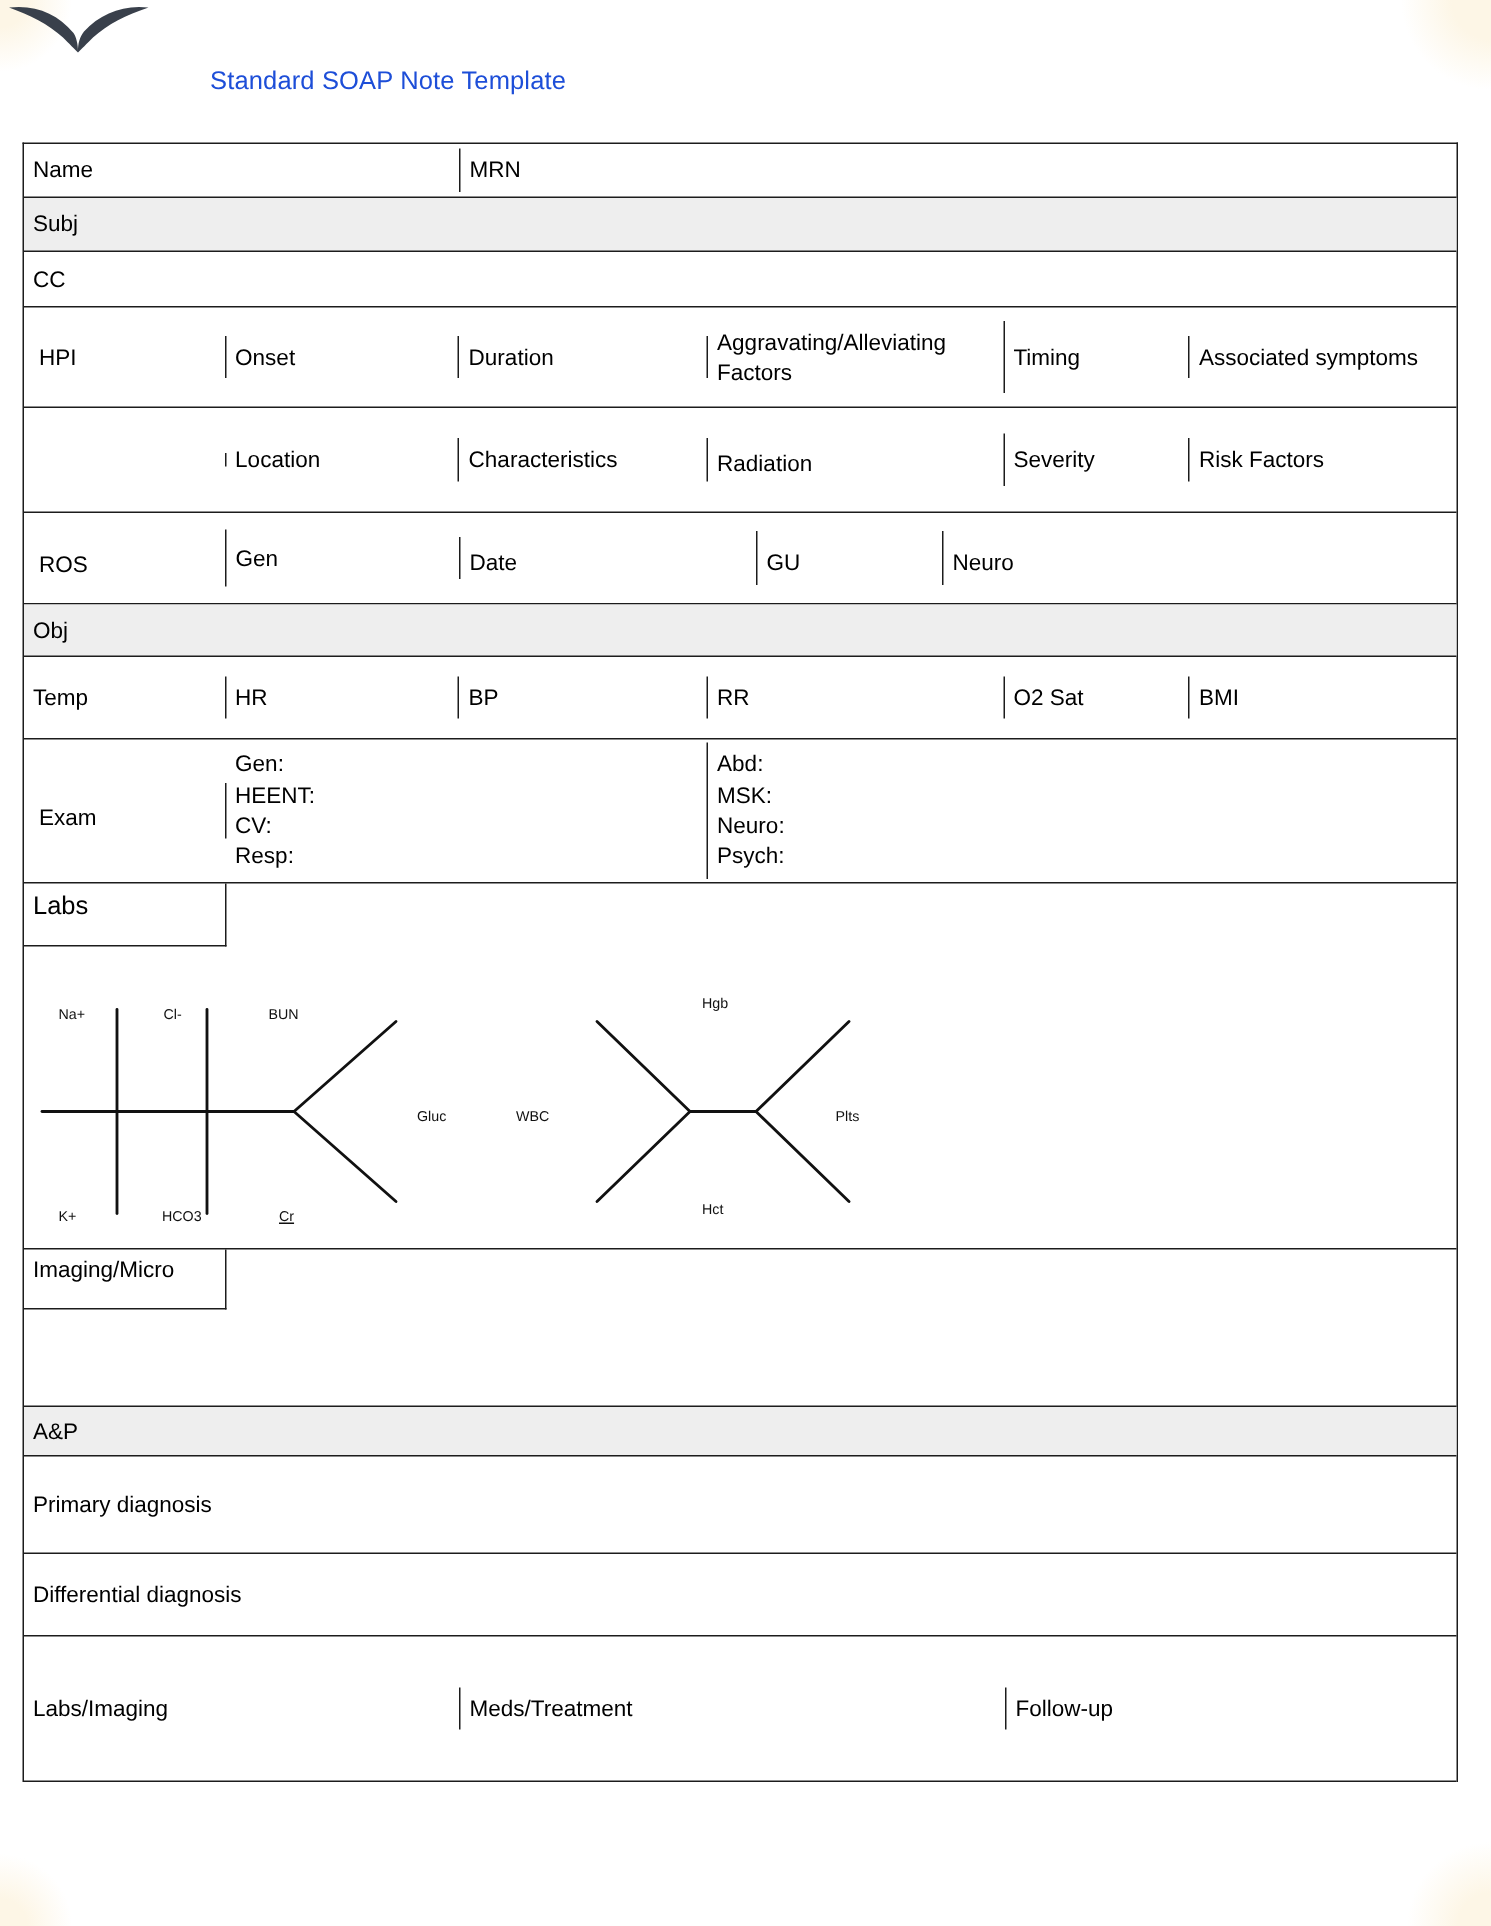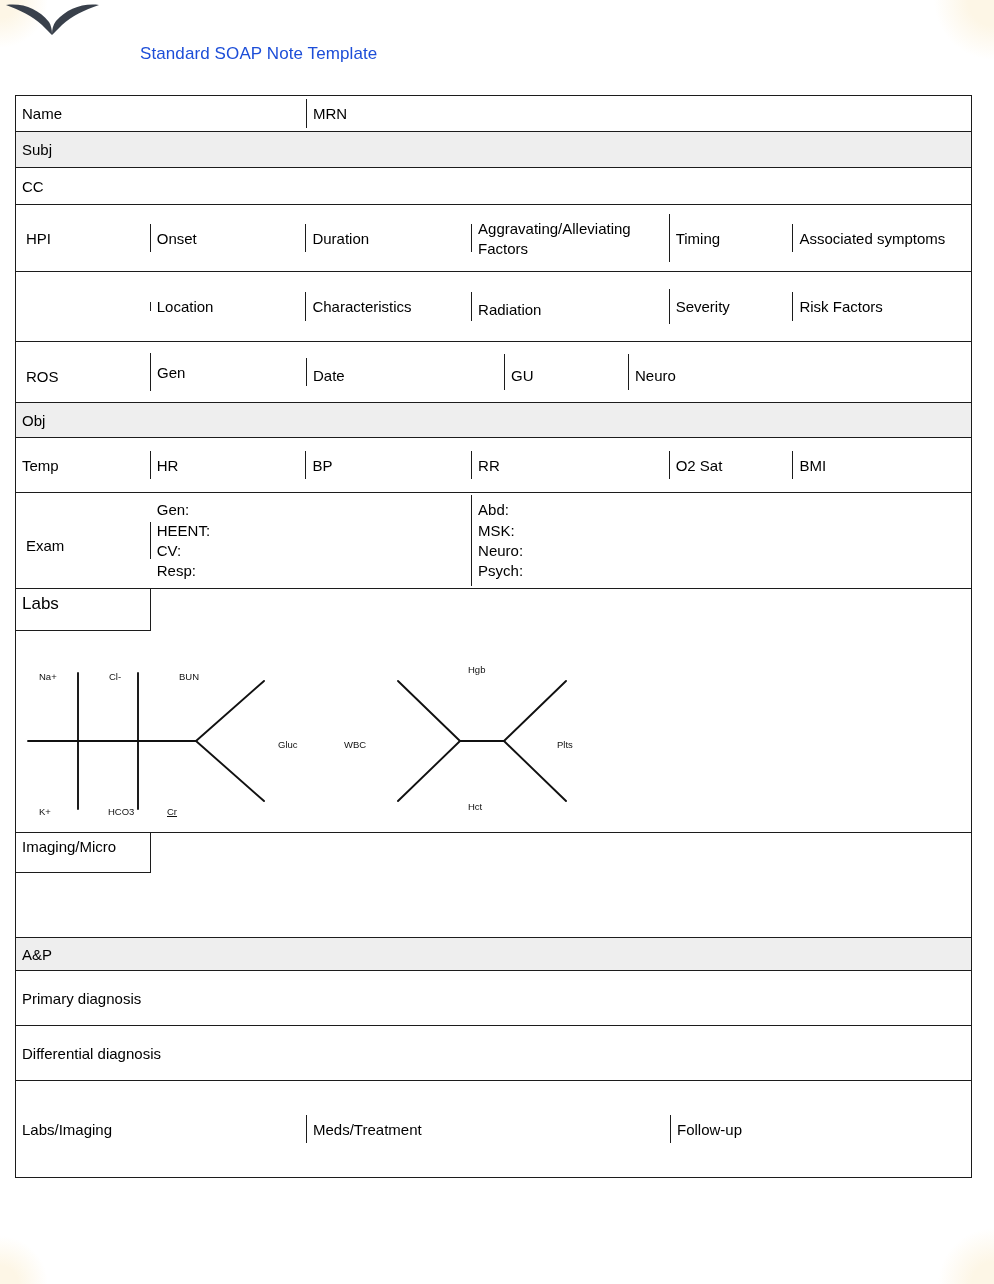--- a/index.html
+++ b/index.html
@@ -91,21 +91,21 @@
   .h-subj   { height: 36px; }
   .h-cc     { height: 37px; }
   .h-hpi    { height: 67px; }
   .h-hpi2   { height: 70px; }
   .h-ros    { height: 61px; }
   .h-ros2   { height: 52px; }
   .h-obj    { height: 35px; }
   .h-vitals { height: 55px; }
   .h-exam   { height: 96px; }
   .h-ap     { height: 33px; }
-  .h-dx     { height: 55px; }
+  .h-dx     { height: 65px; }
   .h-dx2    { height: 55px; }
   .h-plan   { height: 97px; }
 
   .multi { white-space: pre-line; line-height: 1.36; }
 
   
   .labs-row {
     display: flex;
     box-sizing: border-box;
   }
@@ -252,21 +252,21 @@
             <line x1="122" y1="42" x2="122" y2="178"></line>
             <line x1="180" y1="110" x2="248" y2="50"></line>
             <line x1="180" y1="110" x2="248" y2="170"></line>
           </g>
         </svg>
         <div class="fb-label" style="left:23px;  top:40px;">Na+</div>
         <div class="fb-label" style="left:93px;  top:40px;">Cl-</div>
         <div class="fb-label" style="left:163px; top:40px;">BUN</div>
         <div class="fb-label" style="left:23px;  top:175px;">K+</div>
         <div class="fb-label" style="left:92px;  top:175px;">HCO3</div>
-        <div class="fb-label" style="left:151px; top:175px;text-decoration:underline;">Cr</div>
+        <div class="fb-label" style="left:170px; top:175px;text-decoration:underline;">Cr</div>
         <div class="fb-label" style="left:262px; top:108px;">Gluc</div>
       </div>
 
       <div>
         <svg class="fb" style="left:360px;" width="260" height="201" viewBox="0 0 260 201" aria-hidden="true">
           <g stroke="#111111" stroke-width="1.9" fill="none" stroke-linecap="round">
             <line x1="22" y1="50" x2="84" y2="110"></line>
             <line x1="22" y1="170" x2="84" y2="110"></line>
             <line x1="84" y1="110" x2="128" y2="110"></line>
             <line x1="128" y1="110" x2="190" y2="50"></line>

